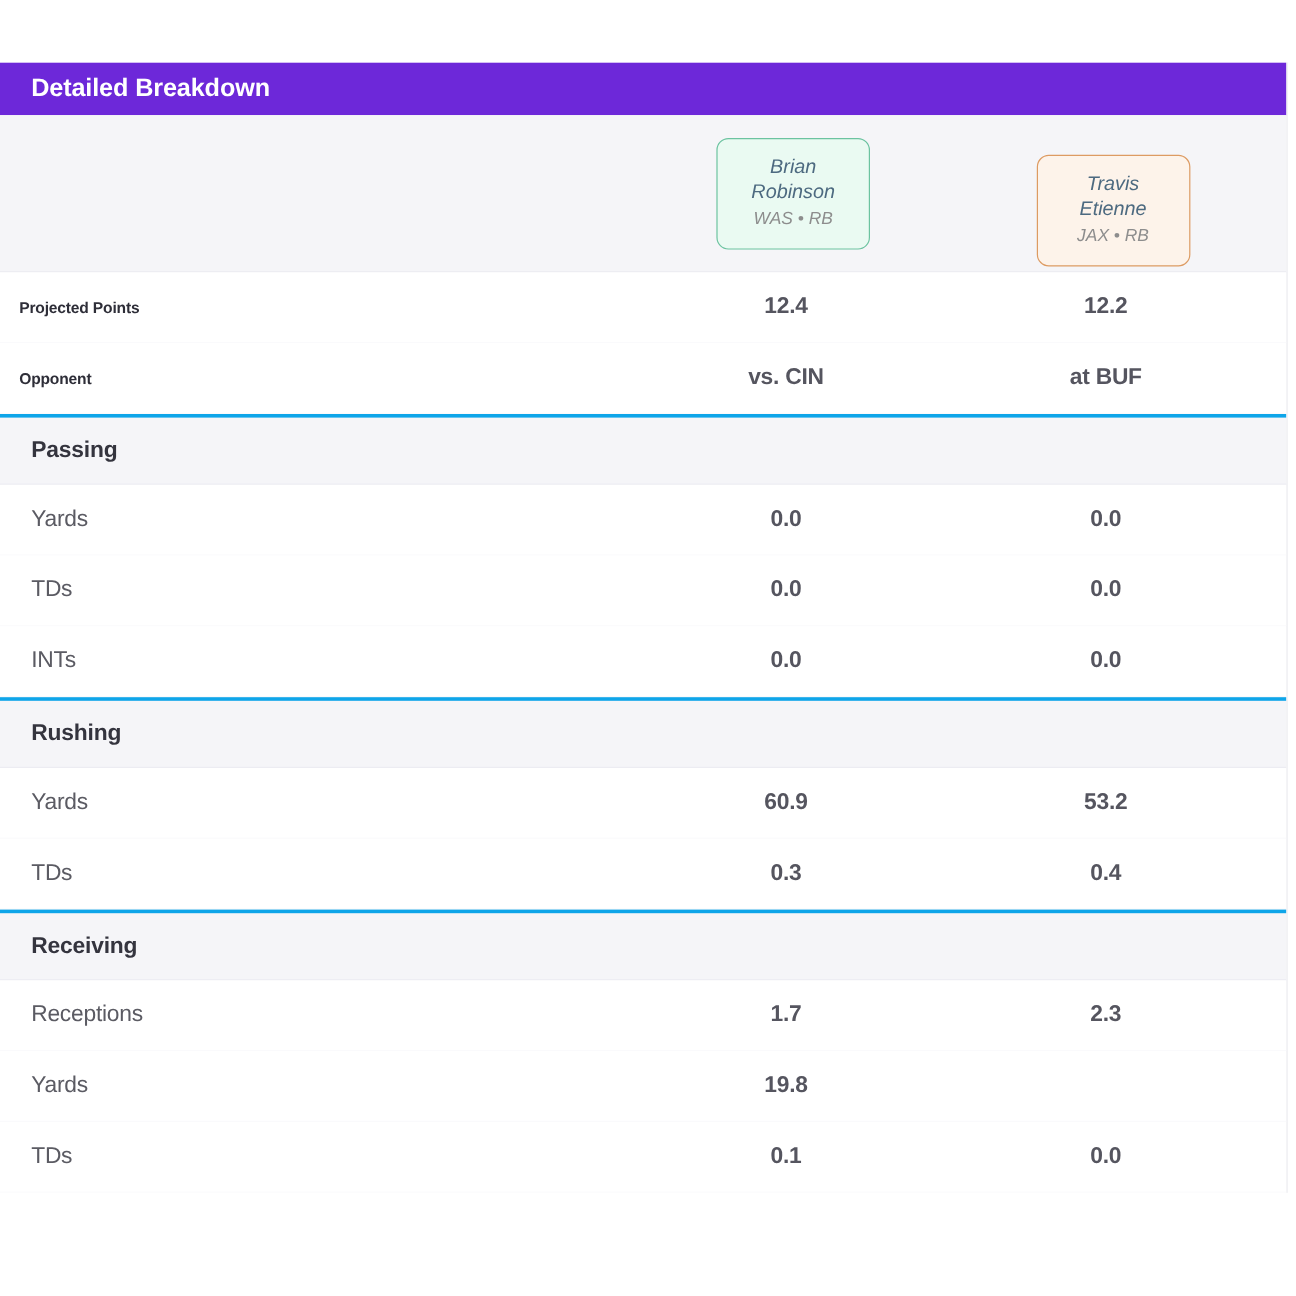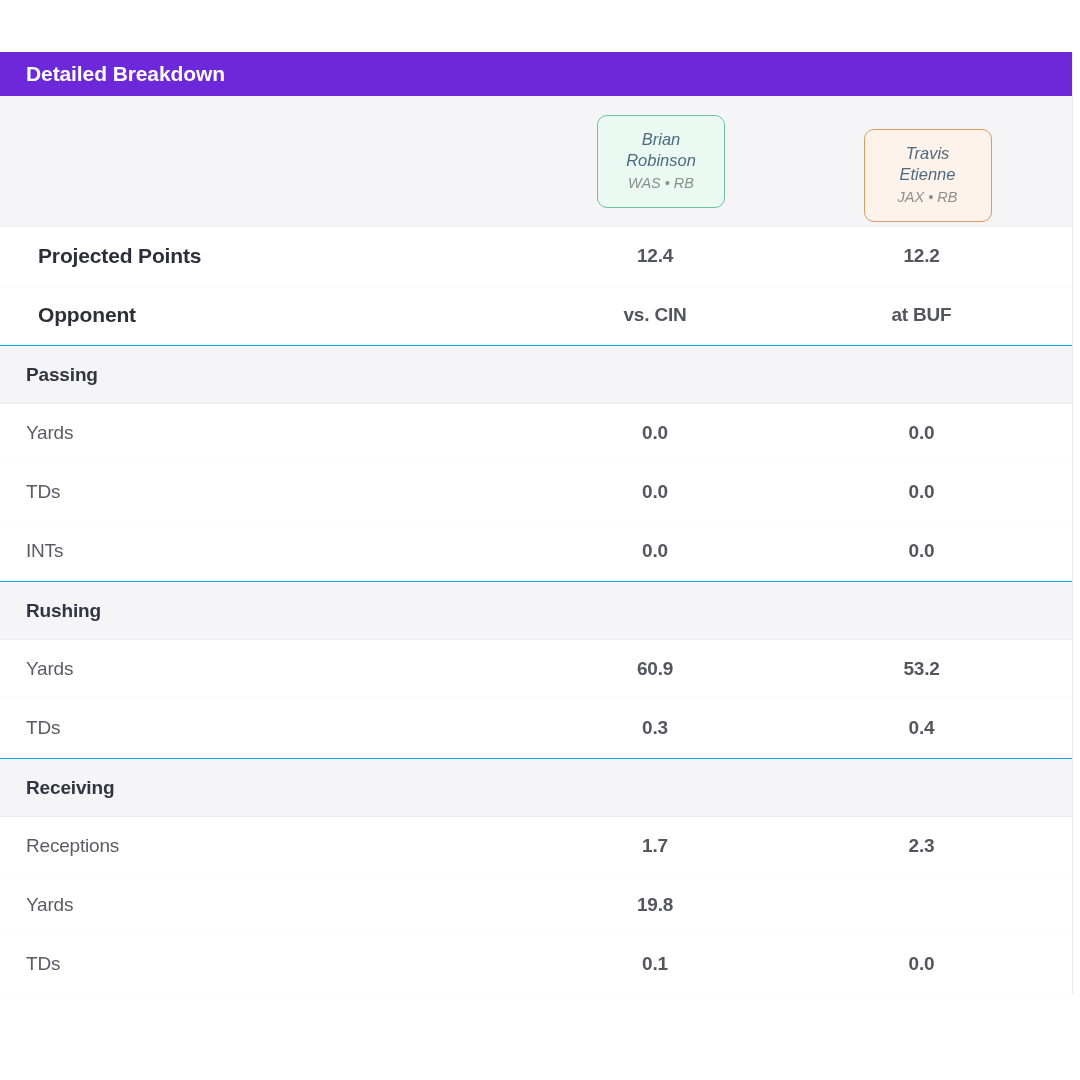--- a/index.html
+++ b/index.html
@@ -96,32 +96,32 @@
     font-weight:400;
   }
 
   
   .summary-row {
     height:59px;
     background:#ffffff;
     border-bottom:1px solid #fafafc;
   }
   .summary-label {
-    padding-left:38px;
+    padding-left:16px;
     color:#2e2e38;
-    font-size:21px;
+    font-size:13px;
     font-weight:bold;
     letter-spacing:-0.15px;
   }
 
   
   .section-row {
     height:59px;
     background:#f5f5f8;
-    border-top:1px solid #0ea5e9;
+    border-top:3px solid #0ea5e9;
     border-bottom:1px solid #ececf2;
   }
   .section-label {
     padding-left:26px;
     color:#34343e;
     font-size:19px;
     font-weight:bold;
     letter-spacing:-0.15px;
   }
 

